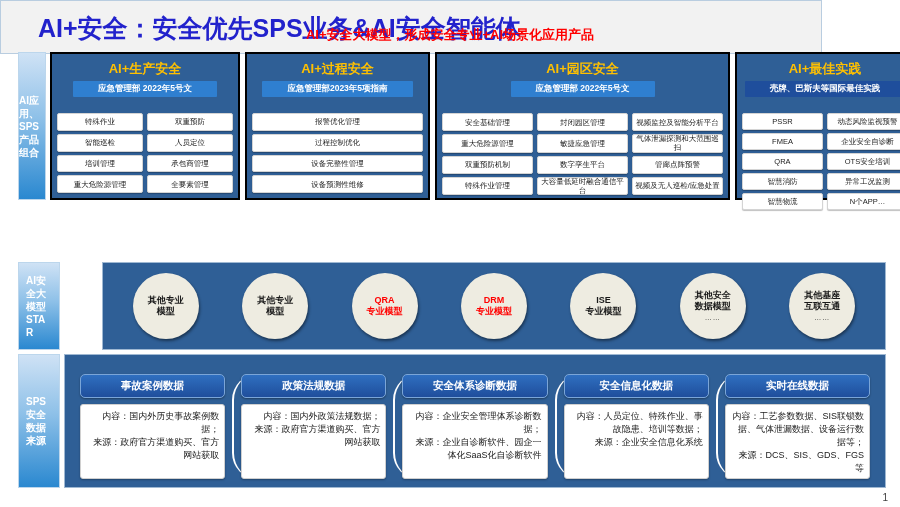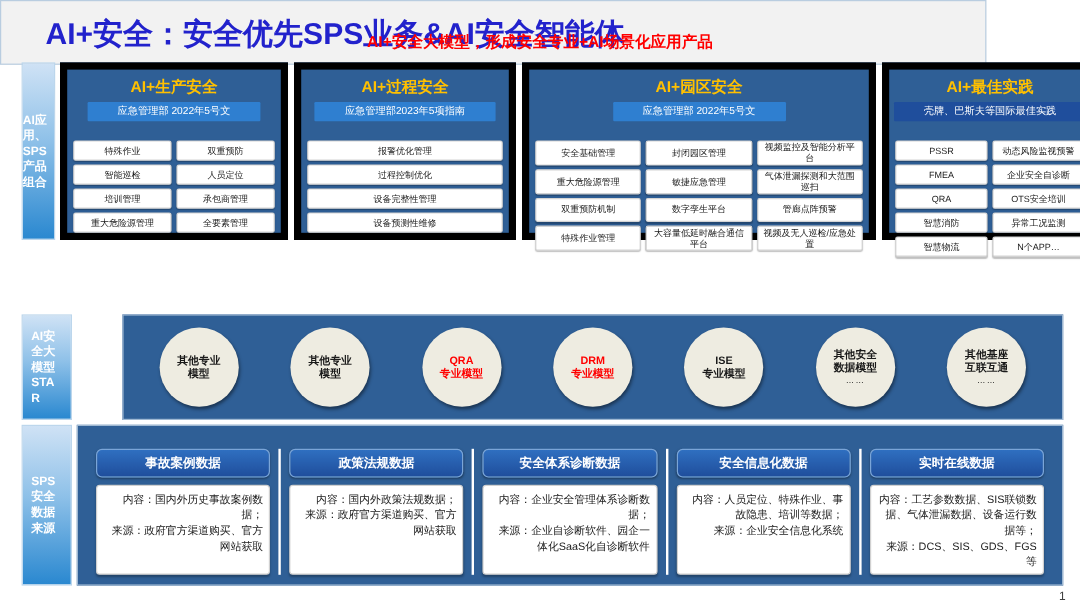--- a/index.html
+++ b/index.html
@@ -44,36 +44,36 @@
     border: 1px solid #bcd6ec;
     letter-spacing: 0px;
   }
   .sidebar span { display: block; width: 26px; word-break: break-all; }
 
   
   #row1 { left: 18px; top: 52px; width: 868px; height: 148px; }
   #row1 .panels { flex: 1; display: flex; gap: 5px; margin-left: 4px; }
   .panel {
     background: #2f5f96;
-    border: 6px solid #000000;
+    border: 2px solid #000000;
     padding: 4px 5px 5px 5px;
     display: flex;
     flex-direction: column;
     align-items: center;
   }
   .panel-title {
     font-size: 13px; font-weight: bold;
     color: #ffc000;
     margin: 2px 0 3px 0;
     white-space: nowrap;
   }
   .panel-sub {
     background: #2f7fd0;
     color: #ffffff;
-    font-size: 8.5px; font-weight: normal;
+    font-size: 8.5px; font-weight: bold;
     padding: 2px 25px;
     margin-bottom: 4px;
     white-space: nowrap;
     border-radius: 1px;
   }
   .panel-sub.dark { background: #1f4e9c; }
   .chip-grid { display: flex; gap: 4px; width: 100%; flex: 1; margin-top: 12px; }
   .chip-col { display: flex; flex-direction: column; gap: 3px; flex: 1; }
   .chip {
     background: #ffffff;
@@ -152,21 +152,21 @@
   #row4 { left: 18px; top: 354px; width: 868px; height: 134px; }
   #row4 .cards {
     flex: 1; margin-left: 4px;
     background: #2f5f96;
     border: 1px solid #9fb8d2;
     display: flex; align-items: stretch;
     padding: 19px 8px 8px 8px;
     gap: 0px;
   }
   .card { flex: 1; display: flex; flex-direction: column; align-items: center; padding: 0 7px; }
-  .card + .card { border-left: 2px solid #ffffff; }
+  .card + .card { border-left: 2px solid #ffffff; border-radius: 26px; }
   .card-head {
     width: 100%;
     background: linear-gradient(180deg,#2f6fc0 0%, #1f4e9c 100%);
     border: 1px solid #7aa5d8;
     border-radius: 5px;
     color: #ffffff;
     font-size: 10.5px; font-weight: bold;
     text-align: center;
     padding: 4px 0;
     margin-bottom: 6px;

